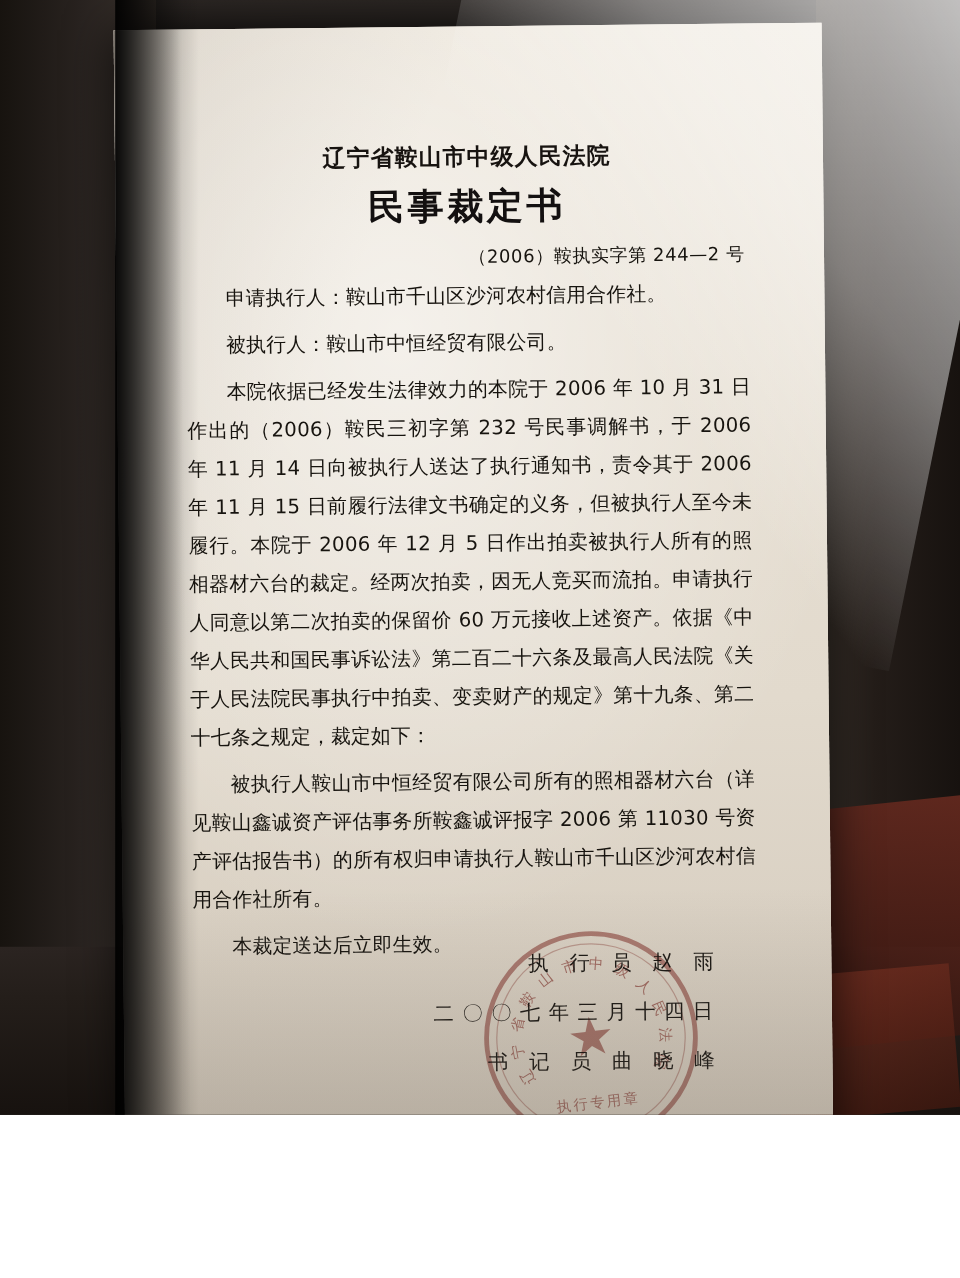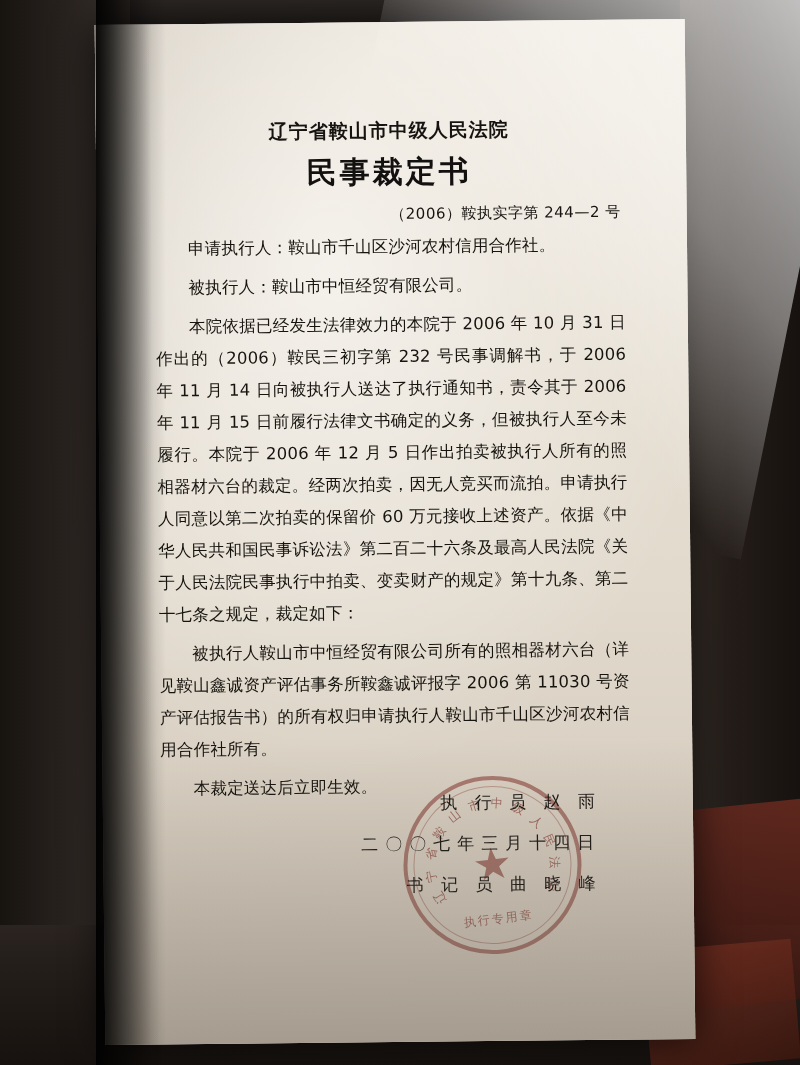--- a/index.html
+++ b/index.html
@@ -11,21 +11,21 @@
     width: 800px;
     height: 1065px;
     overflow: hidden;
     font-family: "Liberation Serif", serif;
   }
 
   
   #photo {
     position: relative;
     width: 800px;
-    height: 1065px;
+    height: 929px;
     background: #1d1a18;
     overflow: hidden;
   }
 
   
   .bg-top {
     position: absolute;
     left: 0; top: 0;
     width: 800px; height: 120px;
     background: linear-gradient(180deg, #2c2724 0%, #1b1715 60%, #15120f 100%);

